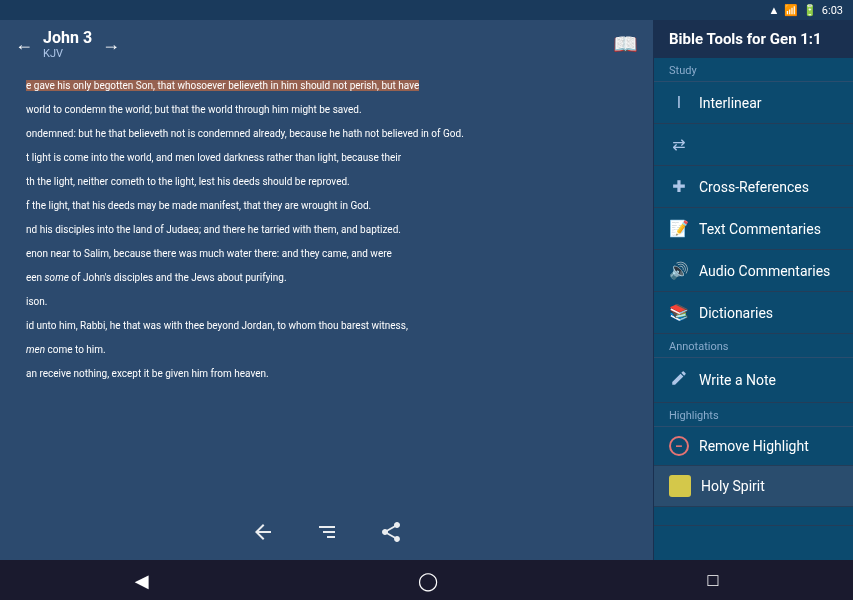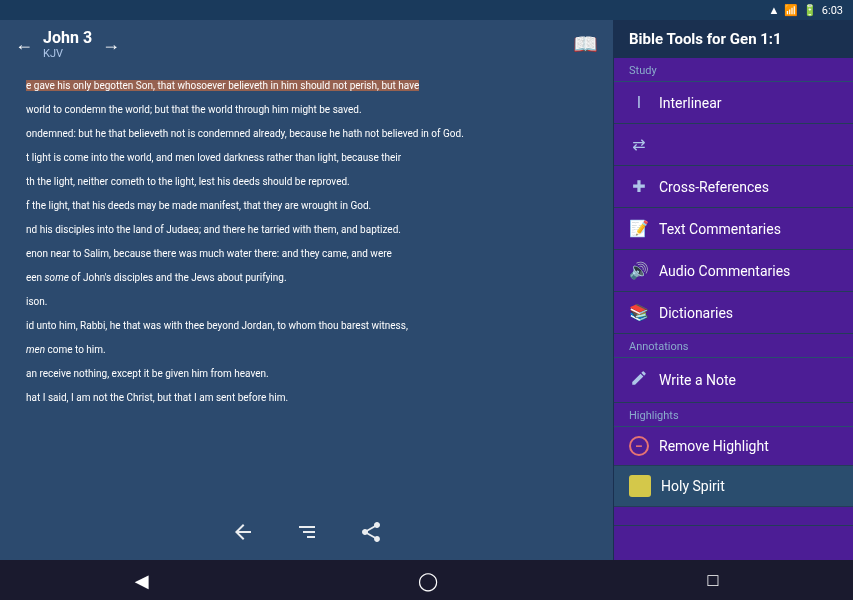--- a/index.html
+++ b/index.html
@@ -128,22 +128,22 @@
       flex-shrink: 0;
     }
     .system-nav-btn {
       color: white;
       font-size: 18px;
       cursor: pointer;
     }
 
     
     .tools-panel {
-      width: 240px;
-      background: #4c1d95;
+      width: 200px;
+      background: #0c4a6e;
       display: flex;
       flex-direction: column;
       overflow: hidden;
       border-left: 1px solid #1a3050;
     }
 
     .tools-header {
       background: #1a3050;
       padding: 10px 15px;
       color: white;
@@ -250,21 +250,20 @@
       <p>t light is come into the world, and men loved darkness rather than light, because their</p>
       <p>th the light, neither cometh to the light, lest his deeds should be reproved.</p>
       <p>f the light, that his deeds may be made manifest, that they are wrought in God.</p>
       <p>nd his disciples into the land of Judaea; and there he tarried with them, and baptized.</p>
       <p>enon near to Salim, because there was much water there: and they came, and were</p>
       <p>een <em>some</em> of John's disciples and the Jews about purifying.</p>
       <p>ison.</p>
       <p>id unto him, Rabbi, he that was with thee beyond Jordan, to whom thou barest witness,</p>
       <p><em>men</em> come to him.</p>
       <p>an receive nothing, except it be given him from heaven.</p>
-      <p>hat I said, I am not the Christ, but that I am sent before him.</p>
 
     </div>
 
     <div class="bottom-toolbar">
       <span class="toolbar-btn">
         <svg width="24" height="24" viewBox="0 0 24 24" fill="white">
             <path d="M20 11H7.83l5.59-5.59L12 4l-8 8 8 8 1.41-1.41L7.83 13H20v-2z"></path>
           </svg>
       </span>
       <span class="toolbar-btn">

